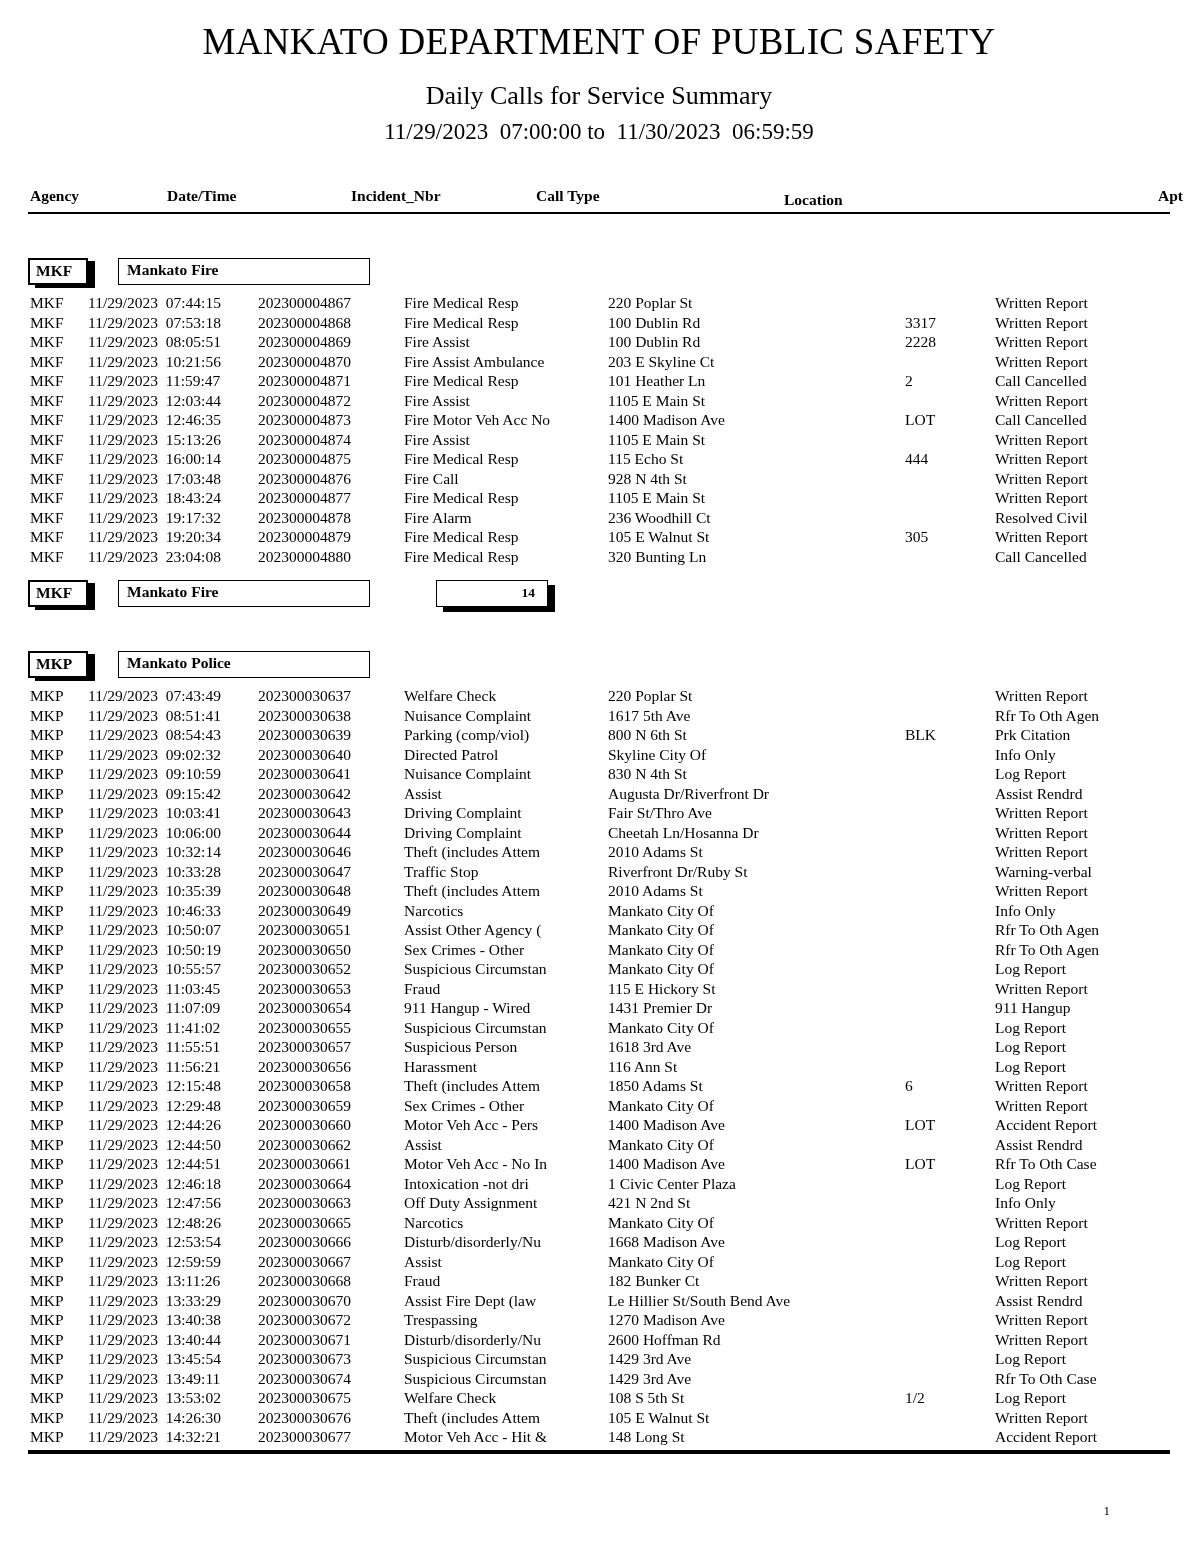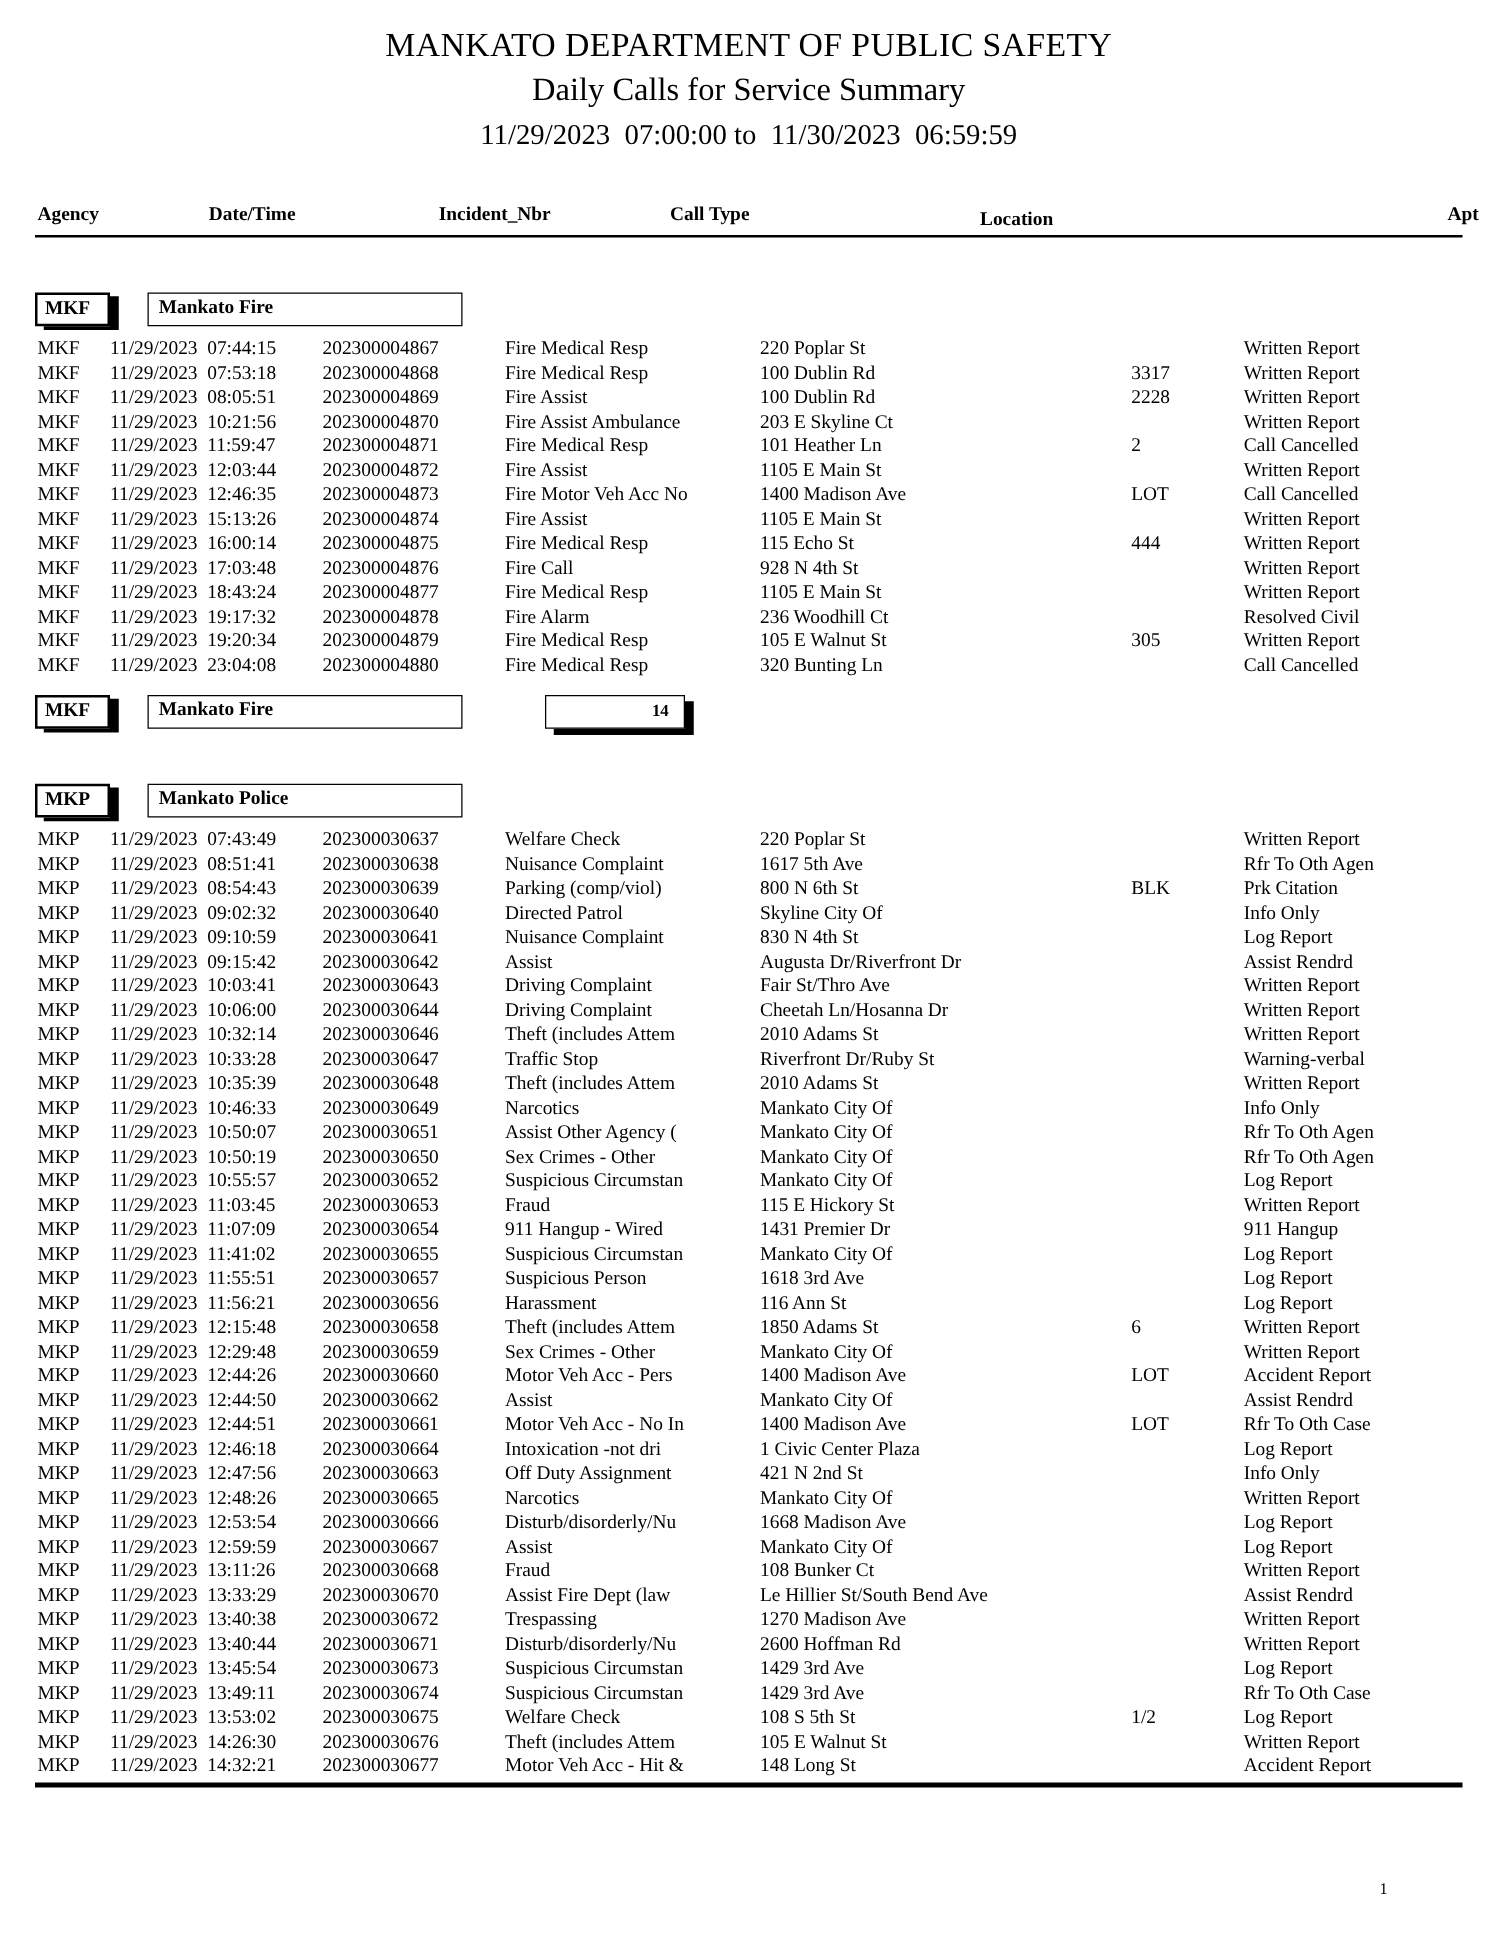--- a/index.html
+++ b/index.html
@@ -7,22 +7,22 @@
   .page {
     position: relative;
     width: 1200px;
     height: 1547px;
     background: #ffffff;
     color: #000000;
     font-family: "Liberation Serif", serif;
     padding: 20px 30px 0 28px;
     overflow: hidden;
   }
-  .title       { text-align: center; font-size: 27px; line-height: 1.2; letter-spacing: 0.3px; }
-  .subtitle    { text-align: center; font-size: 26px; margin-top: 5px; }
+  .title       { text-align: center; font-size: 37px; line-height: 1.2; letter-spacing: 0.3px; }
+  .subtitle    { text-align: center; font-size: 26px; margin-top: 17px; }
   .daterange   { text-align: center; font-size: 23px; margin-top: 8px; white-space: pre; }
 
   .grid { display: grid; grid-template-columns: 58px 170px 146px 204px 297px 90px 1fr; }
 
   .colheads {
     margin-top: 42px;
     font-weight: bold;
     font-size: 15.5px;
     padding-bottom: 7px;
     border-bottom: 2px solid #000;
@@ -509,21 +509,21 @@
           <span class="c">Assist</span>
           <span class="c">Mankato City Of</span>
           <span class="c"></span>
           <span class="c">Log Report</span>
         </div>
         <div class="grid row">
           <span class="c">MKP</span>
           <span class="c">11/29/2023  13:11:26</span>
           <span class="c">202300030668</span>
           <span class="c">Fraud</span>
-          <span class="c">108 Bunker Ct</span>
+          <span class="c">182 Bunker Ct</span>
           <span class="c"></span>
           <span class="c">Written Report</span>
         </div>
         <div class="grid row">
           <span class="c">MKP</span>
           <span class="c">11/29/2023  13:33:29</span>
           <span class="c">202300030670</span>
           <span class="c">Assist Fire Dept (law</span>
           <span class="c">Le Hillier St/South Bend Ave</span>
           <span class="c"></span>

